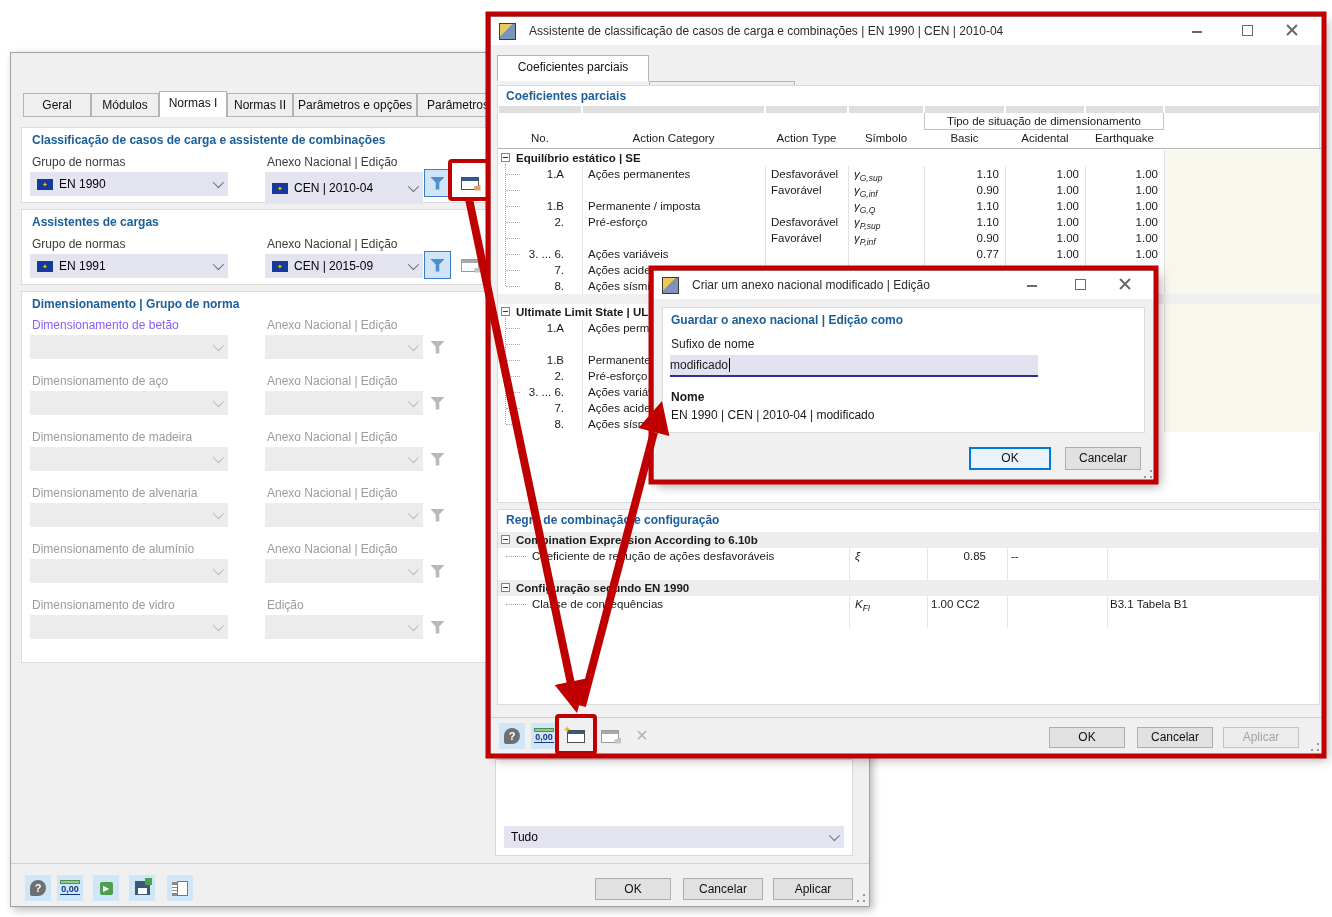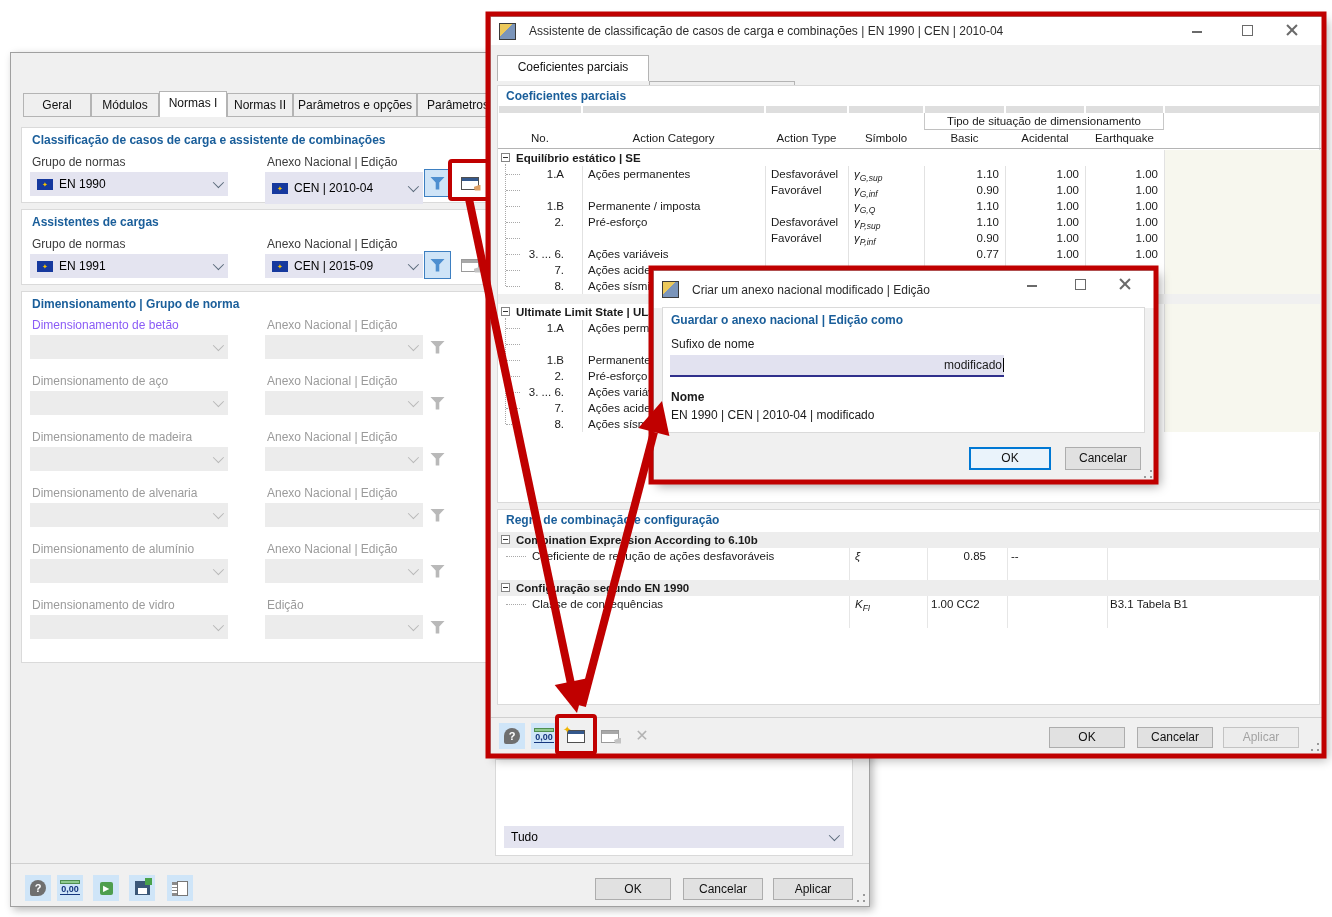--- a/index.html
+++ b/index.html
@@ -522,39 +522,39 @@
     <div class="btn" style="left:646px;top:710px;width:76px;height:21px;line-height:19px;">Cancelar</div>
     <div class="btn dis" style="left:732px;top:710px;width:76px;height:21px;line-height:19px;">Aplicar</div>
     <div class="grip" style="right:4px;bottom:4px;">
         <i style="left:6px;top:6px;"></i>
         <i style="left:6px;top:0;"></i>
         <i style="left:0;top:6px;"></i>
       </div>
   </div>
 
   <div class="window" id="win3" style="left:653px;top:270px;width:501px;height:210px;box-shadow:4px 4px 10px rgba(0,0,0,.35);">
-    <div class="titlebar" style="height:37px;">
+    <div class="titlebar" style="height:28px;">
       <div class="appicon"></div>
       <div class="titletext">Criar um anexo nacional modificado | Edição</div>
     </div>
     <div class="capbtn" style="left:371px;">
         <div class="minbar"></div>
       </div>
     <div class="capbtn" style="left:419px;">
         <div class="maxbox"></div>
       </div>
     <div class="capbtn" style="left:464px;">
         <div class="closex"></div>
         <div class="closex2"></div>
       </div>
 
     <div class="gbox" style="left:8px;top:36px;width:483px;height:126px;">
       <div class="bluehead" style="left:8px;top:5px;">Guardar o anexo nacional | Edição como</div>
       <div class="lbl" style="left:8px;top:29px;color:#1a1a1a;">Sufixo de nome</div>
-      <div style="position:absolute;left:7px;top:47px;width:334px;height:22px;background:#e2e2f0;border-bottom:2px solid #30308c;box-sizing:border-box;display:flex;align-items:center;padding-left:6px;justify-content:flex-end;">
+      <div style="position:absolute;left:7px;top:47px;width:368px;height:22px;background:#e2e2f0;border-bottom:2px solid #30308c;box-sizing:border-box;display:flex;align-items:center;">
         <span>modificado</span>
         <span style="display:inline-block;width:1px;height:14px;background:#000;margin-left:1px;"></span>
       </div>
       <div class="lbl" style="left:8px;top:82px;font-weight:bold;color:#1a1a1a;">Nome</div>
       <div class="lbl" style="left:8px;top:100px;color:#1a1a1a;">EN 1990 | CEN | 2010-04 | modificado</div>
     </div>
 
     <div class="btn focus" style="left:315px;top:176px;width:82px;height:23px;line-height:19px;">OK</div>
     <div class="btn" style="left:411px;top:176px;width:76px;height:23px;line-height:21px;">Cancelar</div>
     <div class="grip" style="right:3px;bottom:3px;">

